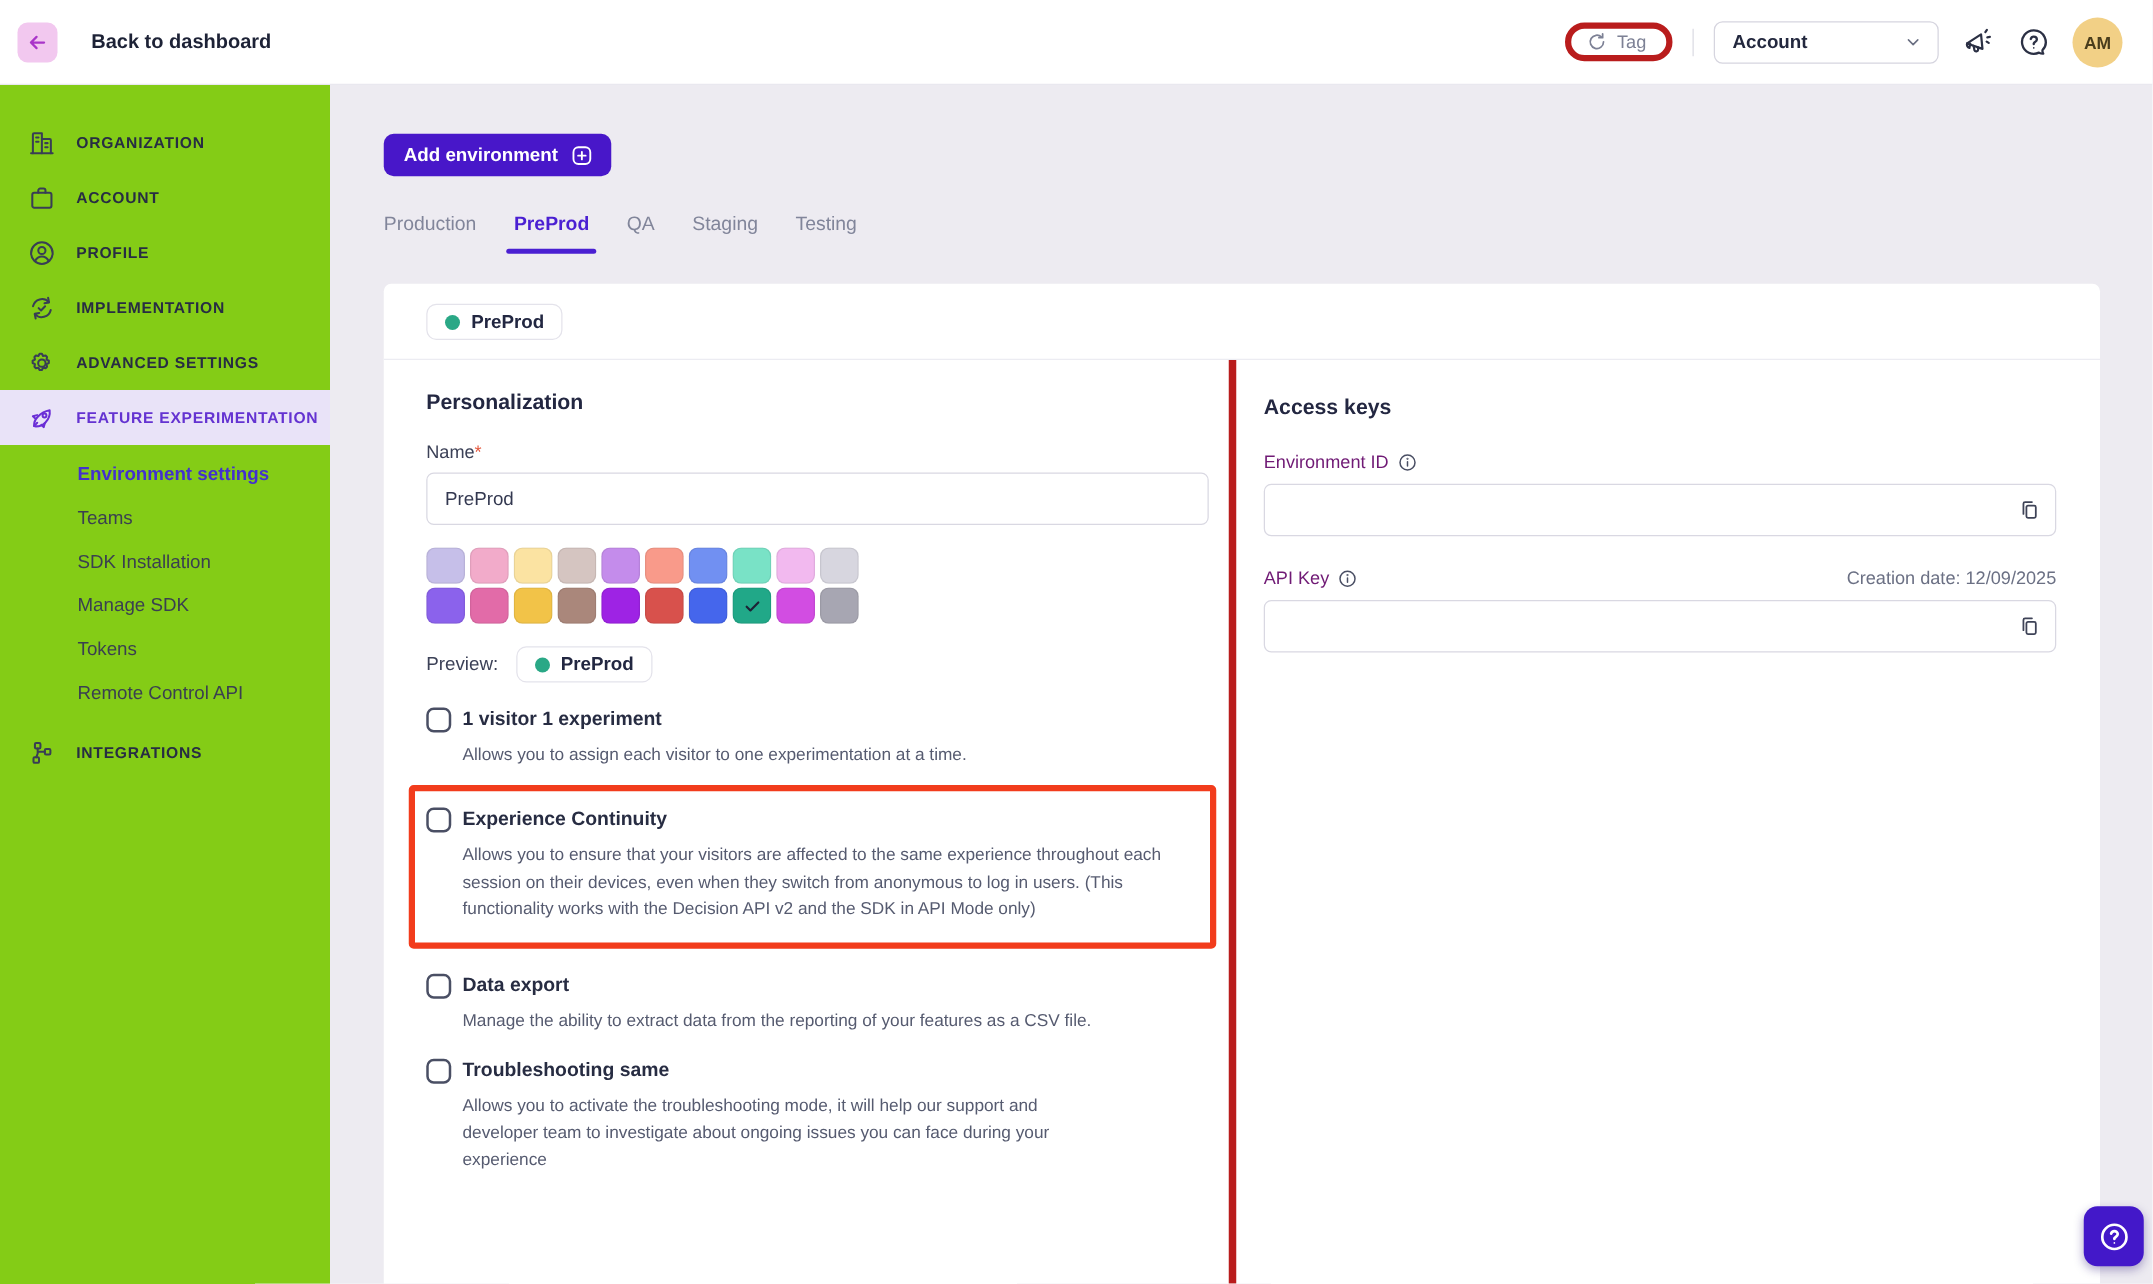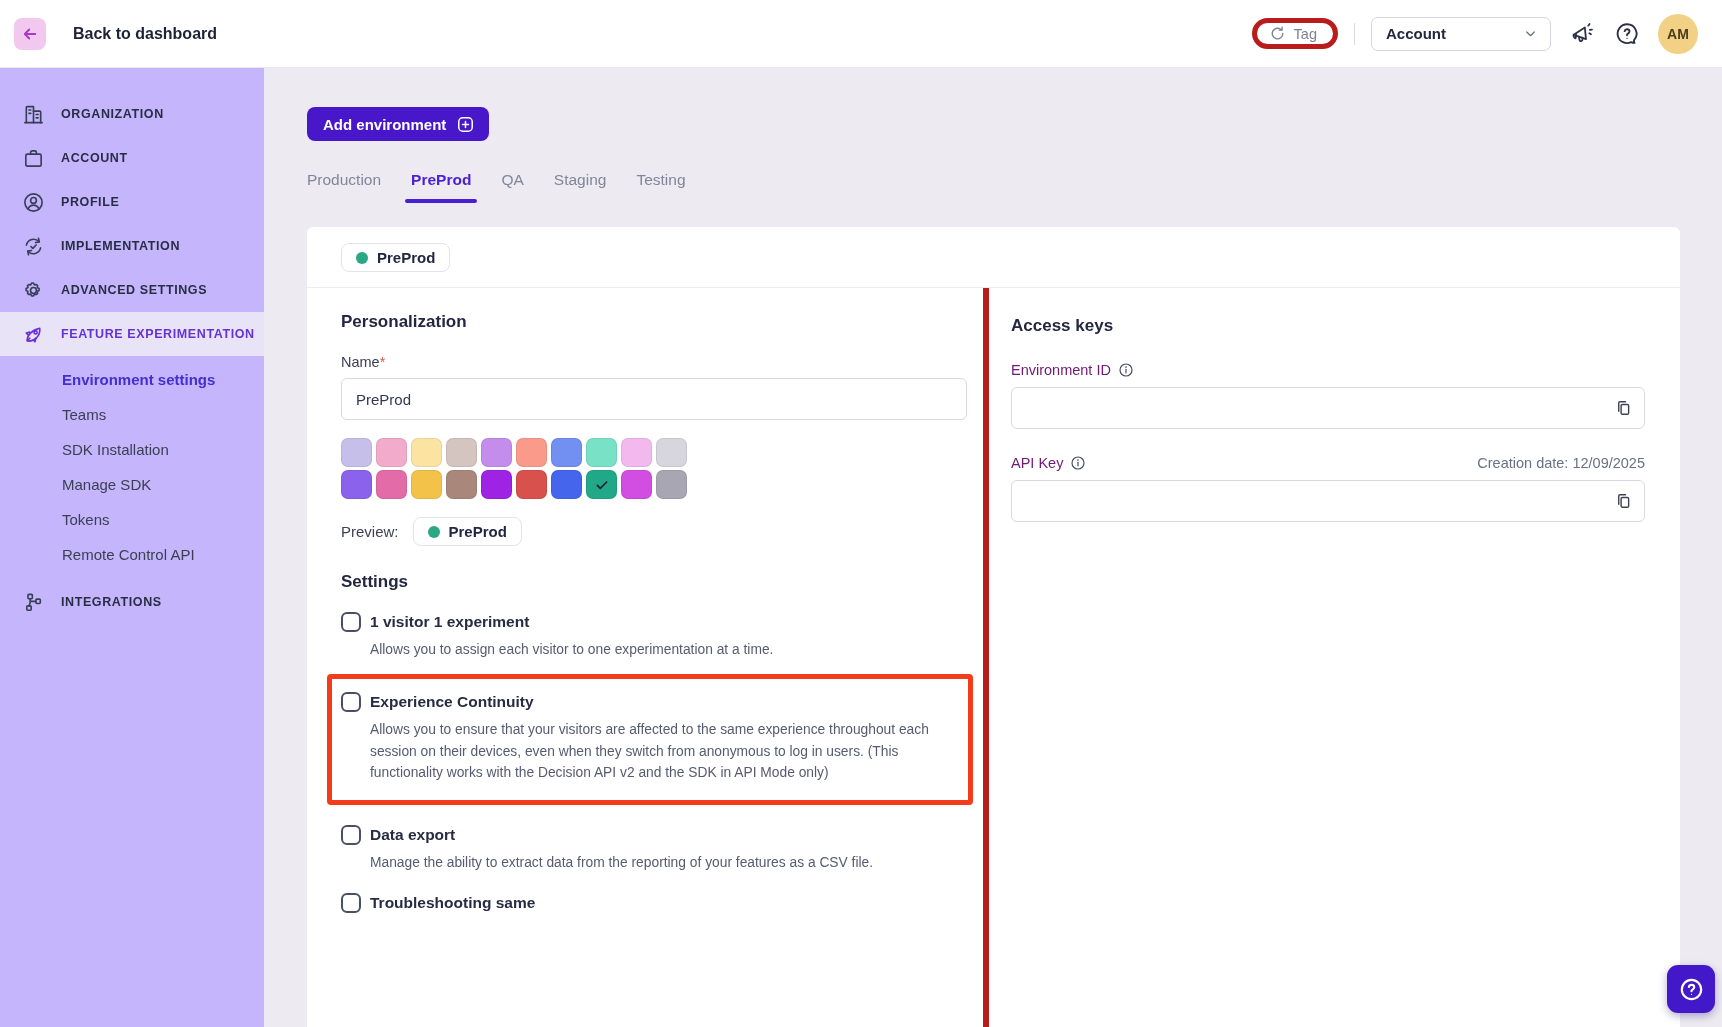--- a/index.html
+++ b/index.html
@@ -39,21 +39,21 @@
   .icon-btn { background:none; border:none; color:#2b3044; cursor:pointer; padding:2px; }
   .avatar {
     width:40px; height:40px; border-radius:50%; background:#f2d086;
     display:flex; align-items:center; justify-content:center;
     font-size:14px; font-weight:bold; color:#4a3d1c; cursor:pointer;
   }
 
   
   .shell { display:flex; height:959px; }
   .sidebar {
-    width:264px; background:#c4b5fd; padding-top:24px; flex:none;
+    width:264px; background:#84cc16; padding-top:24px; flex:none;
   }
   .nav-item {
     display:flex; align-items:center; gap:16px; height:44px; padding:0 0 0 22px;
     cursor:pointer; color:#2b3047;
   }
   .nav-item .lbl {
     font-size:12.5px; font-weight:bold; letter-spacing:.6px; color:#272d43;
   }
   .nav-item.active { background:#e9e3f8; }
   .nav-item.active .lbl { color:#6433d1; }
@@ -376,21 +376,20 @@
           </div>
 
           <div class="preview-row">
             <span class="preview-label">Preview:</span>
             <div class="env-badge">
               <span class="env-dot"></span>
               <span>PreProd</span>
             </div>
           </div>
 
-          <h2 class="section-heading settings-heading">Settings</h2>
 
           <div class="cb-item">
             <div class="cb-row">
               <button class="checkbox"></button>
               <span class="cb-title">1 visitor 1 experiment</span>
             </div>
             <p class="cb-desc">Allows you to assign each visitor to one experimentation at a time.</p>
           </div>
 
           <div class="highlight-box">
@@ -409,20 +408,21 @@
               <span class="cb-title">Data export</span>
             </div>
             <p class="cb-desc">Manage the ability to extract data from the reporting of your features as a CSV file.</p>
           </div>
 
           <div class="cb-item">
             <div class="cb-row">
               <button class="checkbox"></button>
               <span class="cb-title">Troubleshooting same</span>
             </div>
+            <p class="cb-desc" style="max-width:520px;">Allows you to activate the troubleshooting mode, it will help our support and developer team to investigate about ongoing issues you can face during your experience</p>
           </div>
         </div>
 
         <div class="col-right">
           <h2 class="section-heading">Access keys</h2>
 
           <div class="key-label-row">
             <div class="key-label">
               <span>Environment ID</span>
               <span>

